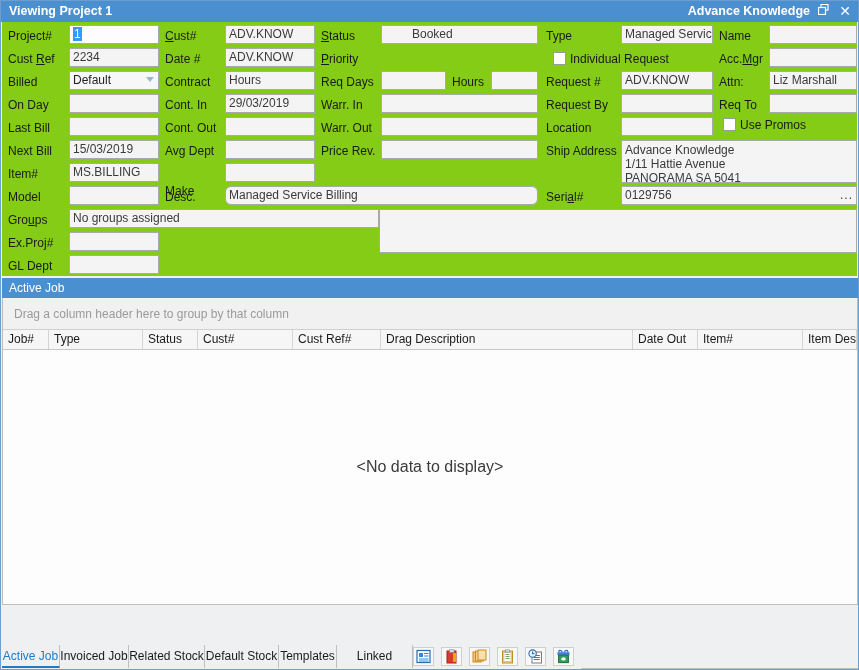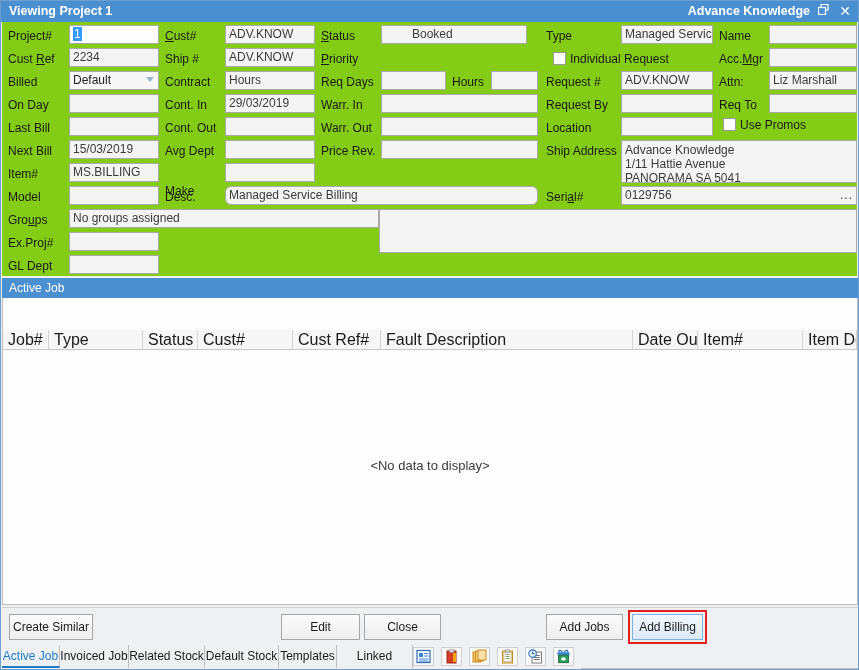--- a/index.html
+++ b/index.html
@@ -47,25 +47,25 @@
   .band span{position:absolute;left:7px;top:3px;color:#fff;font-size:12px;}
 
   
   .grid{position:absolute;left:1px;top:297px;width:856px;height:307px;
         background:#fdfdfd;box-sizing:border-box;border:1px solid #bdbdbd;border-top:none;}
   .groupbar{position:absolute;left:0;top:0;width:854px;height:32px;
             background:#f1f1f1;border-bottom:1px solid #cfcfcf;box-sizing:border-box;}
   .groupbar span{position:absolute;left:11px;top:9px;color:#9a9a9a;font-size:12px;}
   .hrow{position:absolute;left:0;top:32px;width:854px;height:20px;
         background:#f6f6f6;border-bottom:1px solid #c8c8c8;box-sizing:border-box;}
-  .hcell{position:absolute;top:0;height:19px;line-height:19px;font-size:16px;
+  .hcell{position:absolute;top:0;height:19px;line-height:19px;font-size:12px;
          color:#1a1a1a;padding-left:5px;box-sizing:border-box;
          border-right:1px solid #d4d4d4;white-space:nowrap;overflow:hidden;}
   .nodata{position:absolute;left:0;top:160px;width:854px;text-align:center;
-          font-size:13px;color:#3a3a3a;}
+          font-size:16px;color:#3a3a3a;}
 
   
   .btnbar{position:absolute;left:1px;top:606px;width:856px;height:38px;background:#eff0f1;
           border-top:1px solid #cfcfcf;}
   .btn{position:absolute;box-sizing:border-box;height:26px;border:1px solid #a6a6a6;
        background:linear-gradient(#fbfbfb,#eeeeee);font-size:12px;color:#1a1a1a;
        text-align:center;line-height:24px;cursor:pointer;}
   .btn.focus{border:1px solid #7bb0e0;background:linear-gradient(#f2f8fe,#dceaf8);}
   .redbox{position:absolute;box-sizing:border-box;border:2px solid #e02020;}
 
@@ -125,21 +125,21 @@
     <div class="fld empty" style="left:67px;top:72px;width:90px;"></div>
     <div class="fld empty" style="left:67px;top:95px;width:90px;"></div>
     <div class="fld" style="left:67px;top:118px;width:90px;">15/03/2019</div>
     <div class="fld" style="left:67px;top:141px;width:90px;">MS.BILLING</div>
     <div class="fld empty" style="left:67px;top:164px;width:90px;"></div>
     <div class="fld" style="left:67px;top:187px;width:310px;">No groups assigned</div>
     <div class="fld empty" style="left:67px;top:210px;width:90px;"></div>
     <div class="fld empty" style="left:67px;top:233px;width:90px;"></div>
 
     <div class="lbl" style="left:163px;top:7px;"><u>C</u>ust#</div>
-    <div class="lbl" style="left:163px;top:30px;">Ship #</div>
+    <div class="lbl" style="left:163px;top:30px;">Date #</div>
     <div class="lbl" style="left:163px;top:53px;">Contract</div>
     <div class="lbl" style="left:163px;top:76px;">Cont. In</div>
     <div class="lbl" style="left:163px;top:99px;">Cont. Out</div>
     <div class="lbl" style="left:163px;top:122px;">Avg Dept</div>
     <div class="lbl" style="left:163px;top:162px;">Make</div>
     <div class="lbl" style="left:163px;top:168px;">Desc.</div>
 
     <div class="fld" style="left:223px;top:3px;width:90px;">ADV.KNOW</div>
     <div class="fld" style="left:223px;top:26px;width:90px;">ADV.KNOW</div>
     <div class="fld" style="left:223px;top:49px;width:90px;">Hours</div>
@@ -150,21 +150,21 @@
     <div class="fld" style="left:223px;top:164px;width:313px;border-radius:6px;">Managed Service Billing</div>
 
     <div class="lbl" style="left:319px;top:7px;"><u>S</u>tatus</div>
     <div class="lbl" style="left:319px;top:30px;text-align:center;"><u>P</u>riority</div>
     <div class="lbl" style="left:319px;top:53px;">Req Days</div>
     <div class="lbl" style="left:450px;top:53px;">Hours</div>
     <div class="lbl" style="left:319px;top:76px;">Warr. In</div>
     <div class="lbl" style="left:319px;top:99px;">Warr. Out</div>
     <div class="lbl" style="left:319px;top:122px;">Price Rev.</div>
 
-    <div class="fld" style="left:379px;top:3px;width:146px;padding-left:30px;">Booked</div>
+    <div class="fld" style="left:379px;top:3px;width:157px;padding-left:30px;">Booked</div>
     <div class="fld empty" style="left:379px;top:49px;width:65px;"></div>
     <div class="fld empty" style="left:489px;top:49px;width:47px;"></div>
     <div class="fld empty" style="left:379px;top:72px;width:157px;"></div>
     <div class="fld empty" style="left:379px;top:95px;width:157px;"></div>
     <div class="fld empty" style="left:379px;top:118px;width:157px;"></div>
 
     <div class="lbl" style="left:544px;top:7px;">Type</div>
     <div class="lbl" style="left:544px;top:53px;">Request #</div>
     <div class="lbl" style="left:544px;top:76px;">Request By</div>
     <div class="lbl" style="left:544px;top:99px;">Location</div>
@@ -201,42 +201,37 @@
     <div class="fld empty" style="left:767px;top:72px;width:88px;"></div>
 
     <div class="fld empty" style="left:377px;top:187px;width:478px;height:44px;"></div>
   </div>
 
   <div class="band">
     <span>Active Job</span>
   </div>
 
   <div class="grid">
+    <div class="groupbar">
+      <span>Drag a column header here to group by that column</span>
+    </div>
     <div class="hrow">
       <div class="hcell" style="left:0px;width:46px;">Job#</div>
       <div class="hcell" style="left:46px;width:94px;">Type</div>
       <div class="hcell" style="left:140px;width:55px;">Status</div>
       <div class="hcell" style="left:195px;width:95px;">Cust#</div>
       <div class="hcell" style="left:290px;width:88px;">Cust Ref#</div>
-      <div class="hcell" style="left:378px;width:252px;">Fault Description</div>
+      <div class="hcell" style="left:378px;width:252px;">Drag Description</div>
       <div class="hcell" style="left:630px;width:65px;">Date Out</div>
       <div class="hcell" style="left:695px;width:105px;">Item#</div>
       <div class="hcell" style="left:800px;width:54px;">Item Desc</div>
     </div>
     <div class="nodata">&lt;No data to display&gt;</div>
   </div>
 
-  <div class="btnbar">
-    <div class="btn" style="left:7px;top:6px;width:84px;">Create Similar</div>
-    <div class="btn" style="left:279px;top:6px;width:79px;">Edit</div>
-    <div class="btn" style="left:362px;top:6px;width:77px;">Close</div>
-    <div class="btn" style="left:544px;top:6px;width:77px;">Add Jobs</div>
-    <div class="btn focus" style="left:630px;top:6px;width:71px;">Add Billing</div>
-    <div class="redbox" style="left:626px;top:2px;width:79px;height:34px;"></div>
-  </div>
 
   <div class="tabbar">
     <div class="tab active" style="left:0px;width:58px;">Active Job</div>
     <div class="tab" style="left:58px;width:69px;">Invoiced Job</div>
     <div class="tab" style="left:127px;width:76px;">Related Stock</div>
     <div class="tab" style="left:203px;width:74px;">Default Stock</div>
     <div class="tab" style="left:277px;width:58px;">Templates</div>
     <div class="tab" style="left:335px;width:76px;">Linked Projects</div>
 
     <div class="tabicons">

